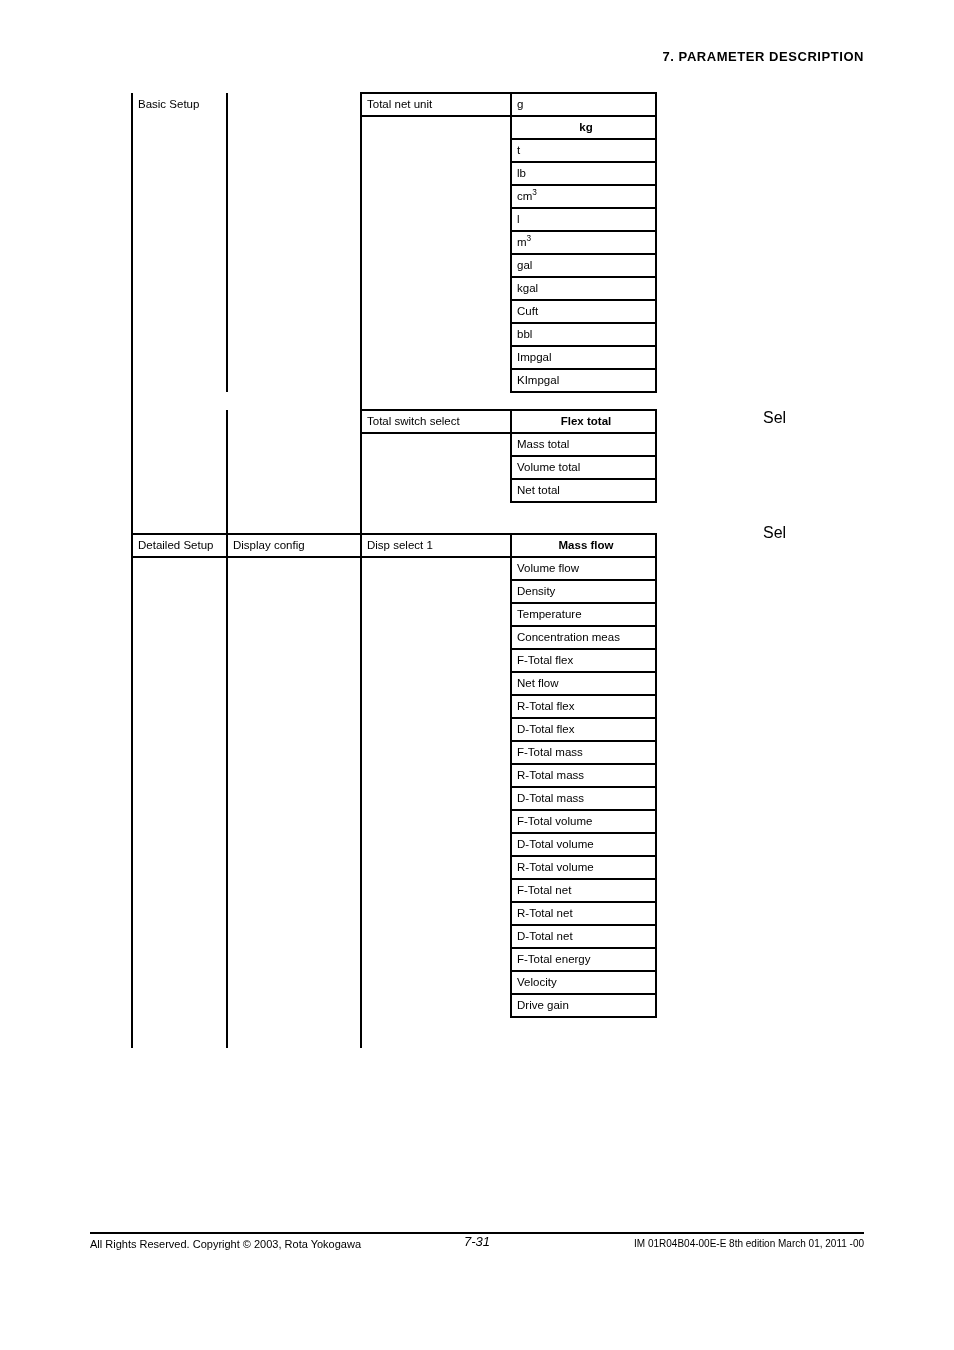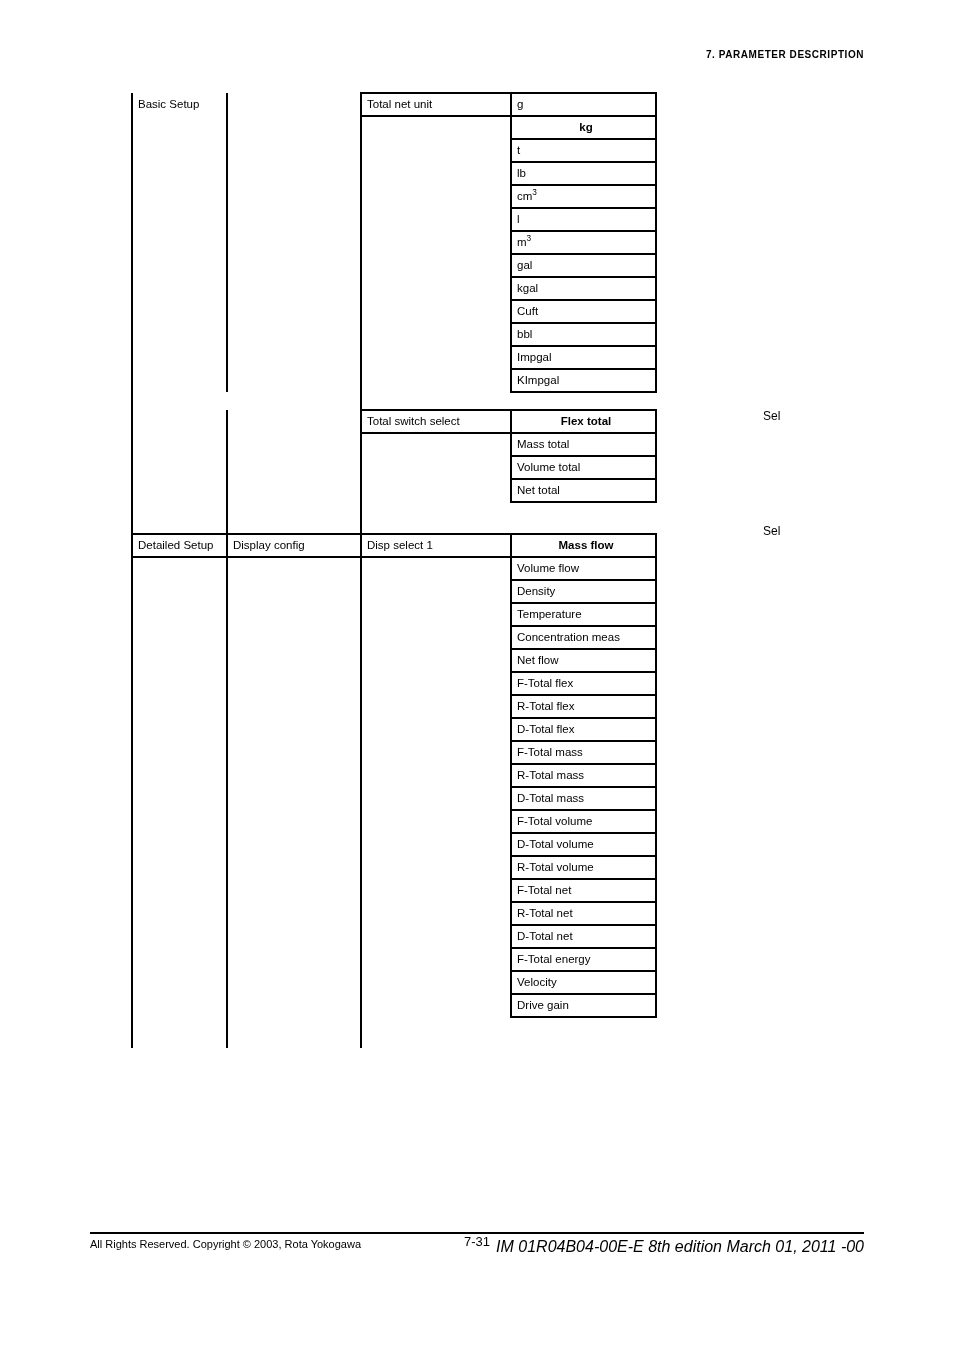--- a/index.html
+++ b/index.html
@@ -14,21 +14,21 @@
     font-family: "Liberation Sans", sans-serif;
     color: #000000;
     overflow: hidden;
   }
 
   
   .page-header {
     position: absolute;
     top: 49px;
     right: 90px;
-    font-size: 10px;
+    font-size: 13px;
     font-weight: bold;
     letter-spacing: 0.55px;
   }
 
   
   .param-table {
     position: absolute;
     left: 91px;
     border-collapse: collapse;
     table-layout: fixed;
@@ -68,21 +68,21 @@
   
   #sec-detailed { top: 533px; }
 
   
   .tail-row td { height: 30px; line-height: 30px; }
 
   
   .sel-note {
     position: absolute;
     left: 763px;
-    font-size: 12px;
+    font-size: 16px;
   }
   #sel-basic    { top: 409px; }
   #sel-detailed { top: 524px; }
 
   
   .footer-rule {
     position: absolute;
     left: 90px;
     width: 774px;
     top: 1232px;
@@ -95,27 +95,27 @@
     top: 1238px;
     font-size: 11px;
   }
   .footer-center {
     position: absolute;
     left: 0;
     top: 1234px;
     width: 954px;
     text-align: center;
     font-size: 13px;
+    font-style: italic;
   }
   .footer-right {
     position: absolute;
     right: 90px;
     top: 1238px;
-    font-size: 16px;
-    font-style: italic;
+    font-size: 10px;
   }
 
   sup { font-size: 0.72em; vertical-align: super; line-height: 0; }
 </style>
 </head>
 <body>
 
 <div class="page-header">7.  PARAMETER DESCRIPTION</div>
 
 <table class="param-table" id="sec-basic">
@@ -280,27 +280,27 @@
       <tr>
         <td class="vl-l"></td>
         <td class="vl-l"></td>
         <td class="vl-l"></td>
         <td class="vl-l vl-r hl-b">Concentration meas</td>
       </tr>
       <tr>
         <td class="vl-l"></td>
         <td class="vl-l"></td>
         <td class="vl-l"></td>
+        <td class="vl-l vl-r hl-b">F-Total flex</td>
+      </tr>
+      <tr>
+        <td class="vl-l"></td>
+        <td class="vl-l"></td>
+        <td class="vl-l"></td>
         <td class="vl-l vl-r hl-b">Net flow</td>
-      </tr>
-      <tr>
-        <td class="vl-l"></td>
-        <td class="vl-l"></td>
-        <td class="vl-l"></td>
-        <td class="vl-l vl-r hl-b">F-Total flex</td>
       </tr>
       <tr>
         <td class="vl-l"></td>
         <td class="vl-l"></td>
         <td class="vl-l"></td>
         <td class="vl-l vl-r hl-b">R-Total flex</td>
       </tr>
       <tr>
         <td class="vl-l"></td>
         <td class="vl-l"></td>

